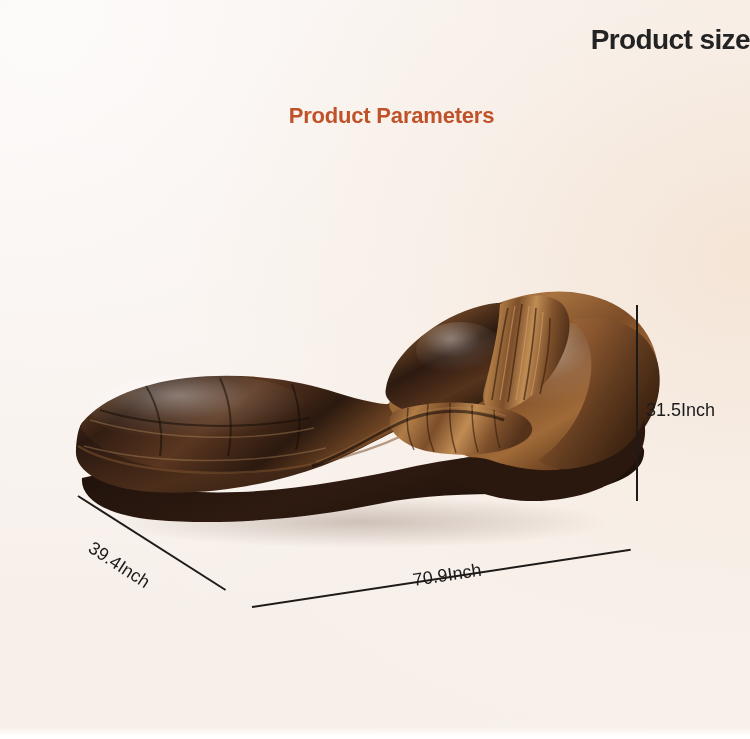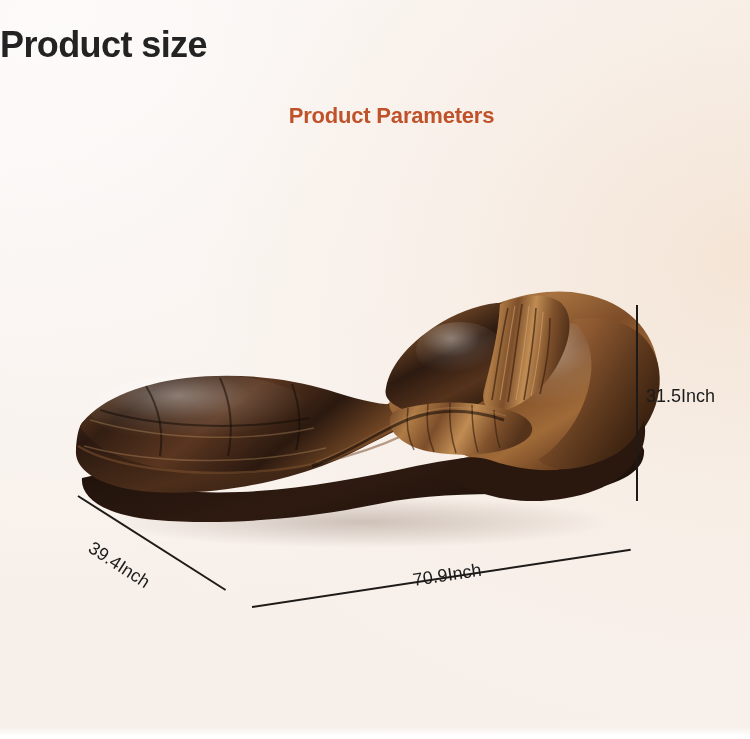--- a/index.html
+++ b/index.html
@@ -24,22 +24,22 @@
     left: 0; right: 0; bottom: 0;
     height: 12px;
     background: linear-gradient(to bottom, rgba(255,255,255,0) 0%, #ffffff 70%);
   }
 
   
   #title {
     position: absolute;
     left: 0; right: 0;
     top: 24px;
-    text-align: left;
-    font-size: 36px;
+    text-align: right;
+    font-size: 28px;
     font-weight: bold;
     letter-spacing: -0.6px;
     color: #232323;
   }
   #subtitle {
     position: absolute;
     left: 0; right: 0;
     top: 103px;
     text-align: center;
     font-size: 22px;
@@ -77,21 +77,21 @@
     transform: rotate(32.5deg);
   }
 
   .dim-label {
     position: absolute;
     font-size: 18px;
     font-weight: normal;
     color: #1b1b1b;
     white-space: nowrap;
   }
-  #dim-label-height { left: 646px; top: 386px; }
+  #dim-label-height { left: 646px; top: 400px; }
   #dim-label-length {
     left: 413px; top: 570px;
     transform: rotate(-8.6deg);
     transform-origin: 0 50%;
   }
   #dim-label-depth {
     left: 90px; top: 536px;
     transform: rotate(33deg);
     transform-origin: 0 50%;
   }

